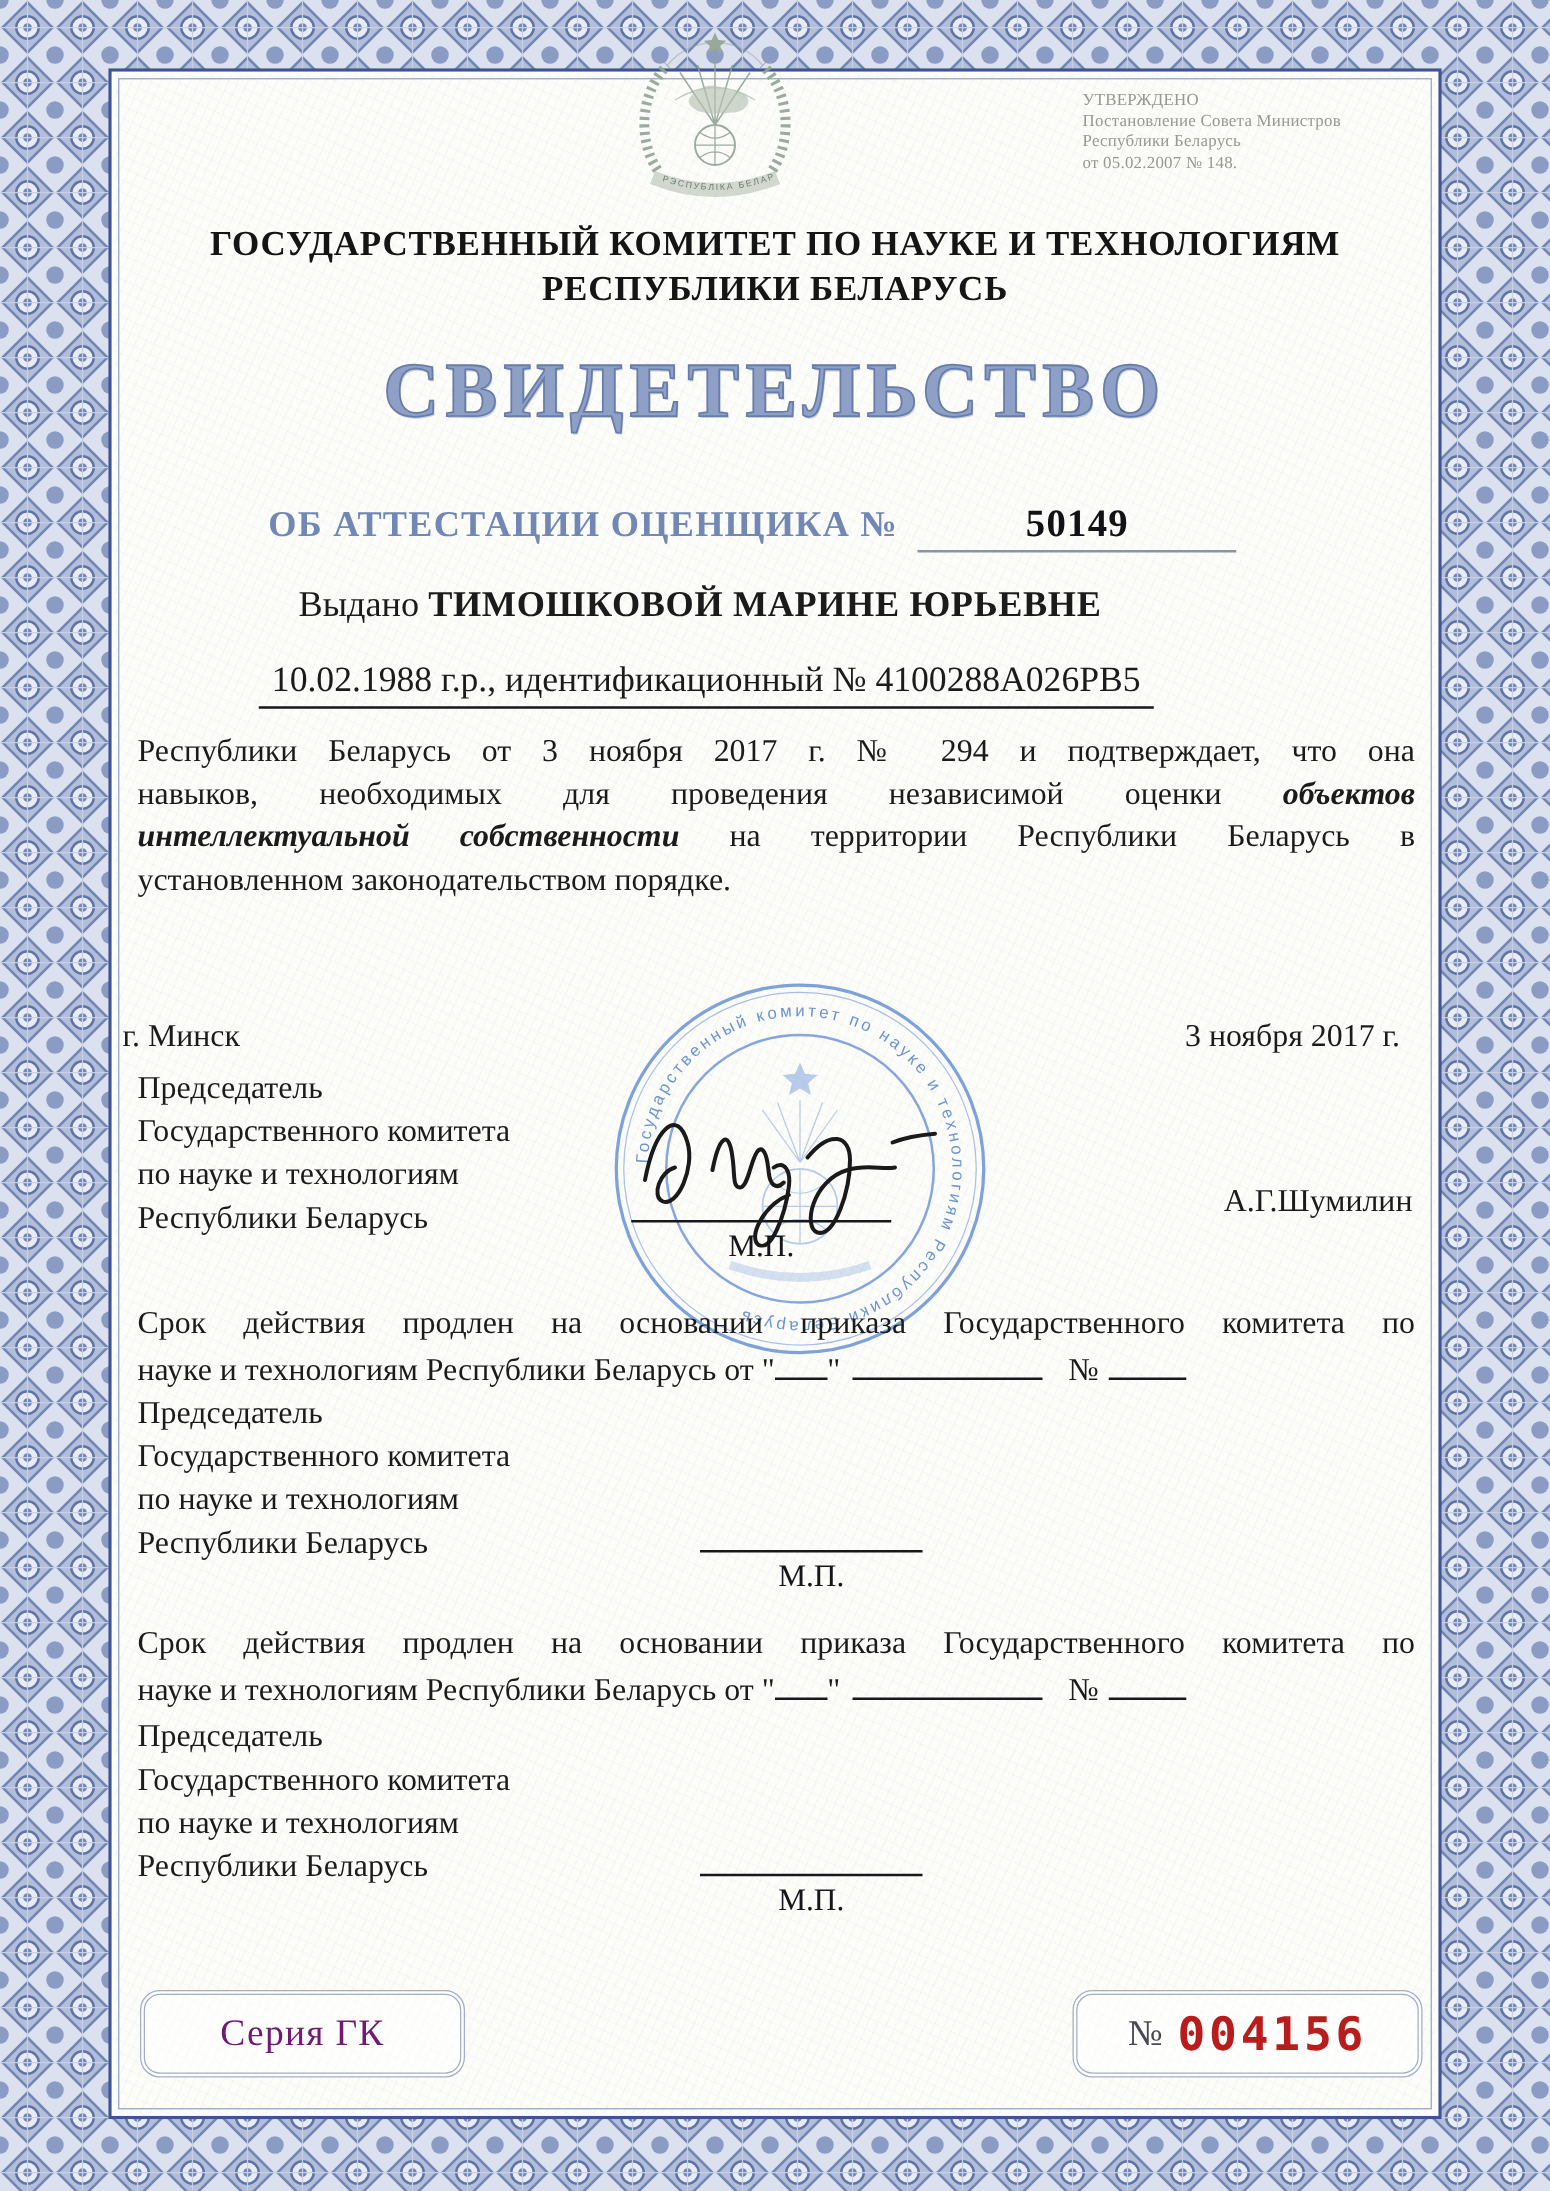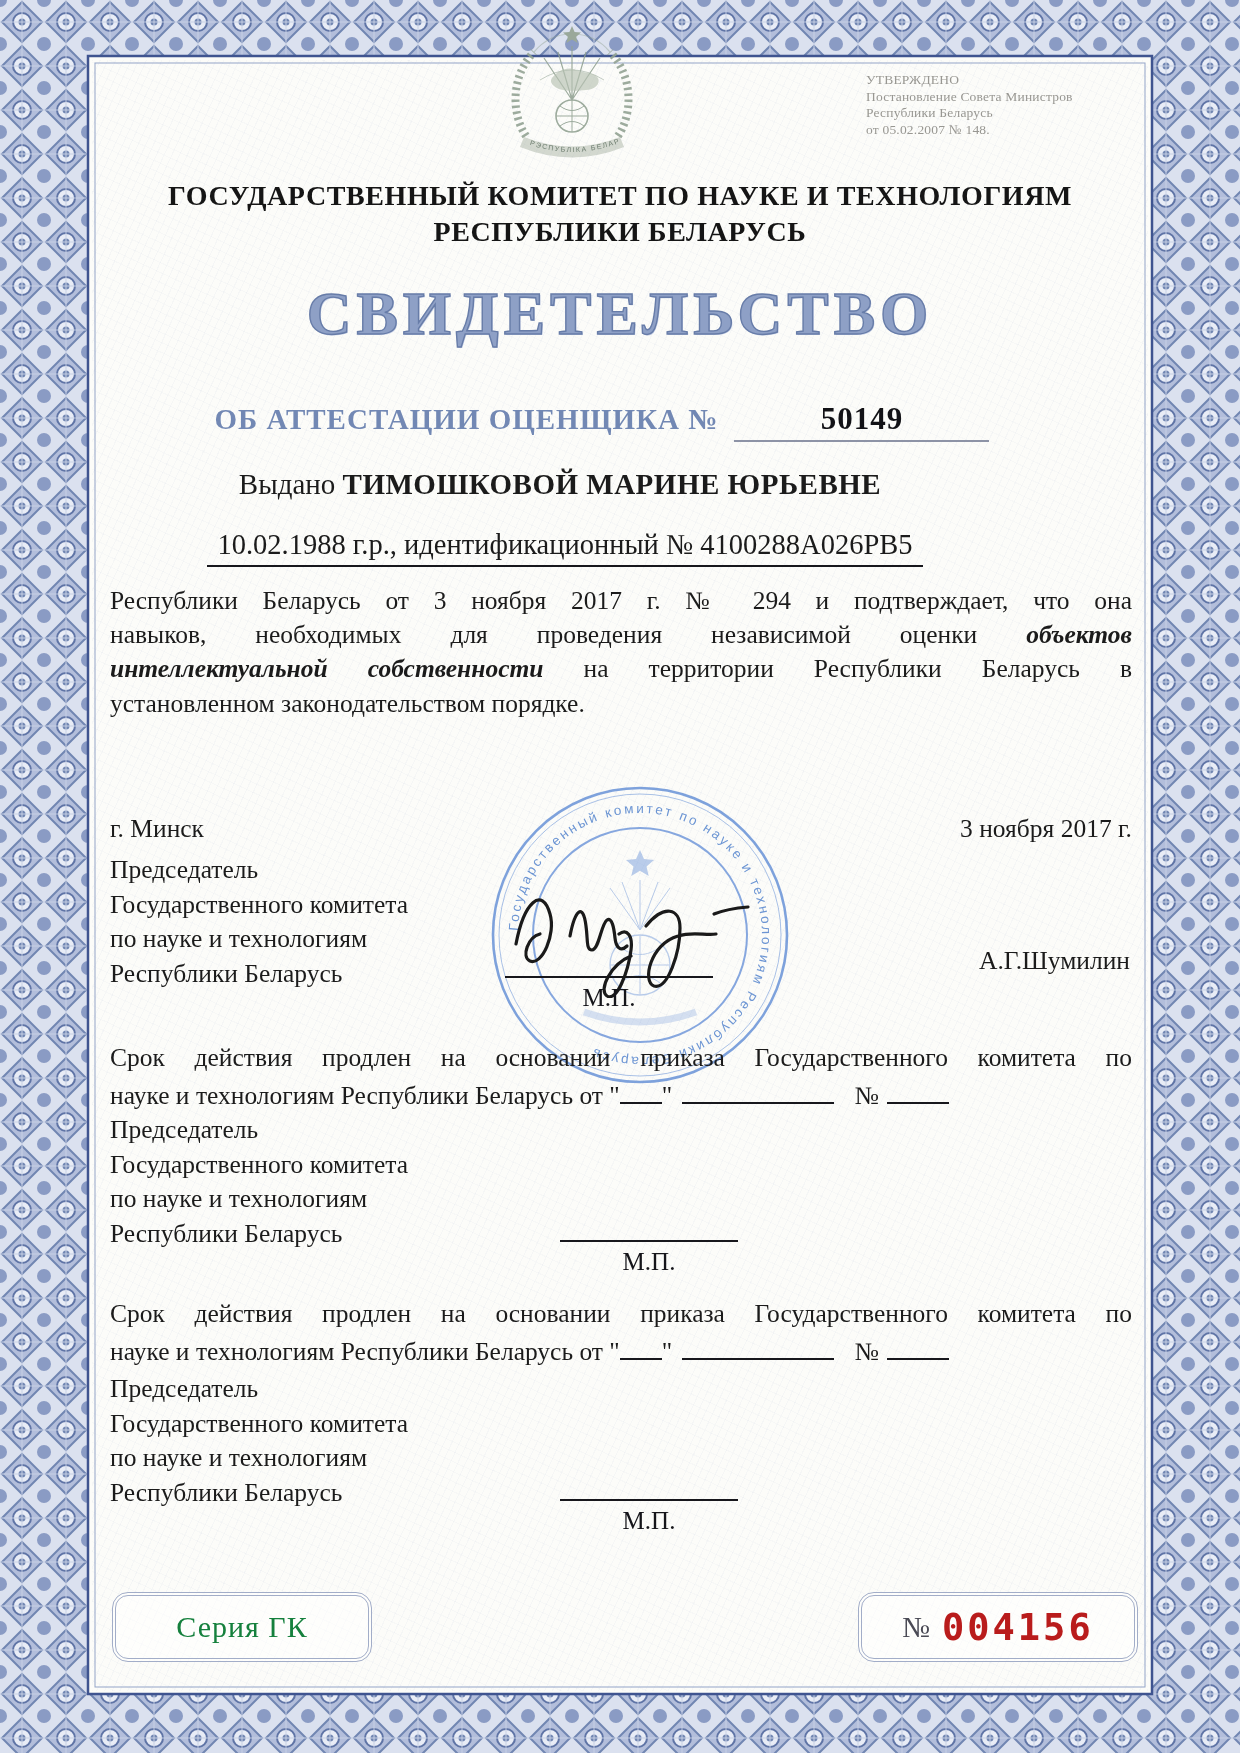--- a/index.html
+++ b/index.html
@@ -47,36 +47,36 @@
   .issued-row b{ letter-spacing:.5px;}
 
   .id-row{ left:0; top:529px; width:1240px; text-align:center; transform:translateX(-55px); font-size:28.5px;}
   .id-row span{ display:inline-block; padding:0 10px 4px; border-bottom:2.5px solid #17171c;}
 
   .body-par{ left:110px; top:584px; width:1022px; font-size:25.5px; line-height:34.2px;}
   .jline{ text-align:justify; text-align-last:justify;}
   .jline.last{ text-align-last:left;}
   .emph{ font-weight:bold; font-style:italic;}
 
-  .place-row{ left:110px; top:814px; width:1022px; display:flex; justify-content:space-between; font-size:25.5px;}
+  .place-row{ left:98px; top:814px; width:1022px; display:flex; justify-content:space-between; font-size:25.5px;}
 
   .chairman{ left:110px; font-size:25.5px; line-height:34.5px;font-family:Liberation Serif, serif;}
 
   .sigline{ border-top:2.5px solid #17171c; height:0;}
   .mp{ text-align:center; font-size:25px; color:#15151a;}
 
   .ext{ left:110px; width:1022px; font-size:25.5px; line-height:35px;}
   .blank{ display:inline-block; border-bottom:2.5px solid #17171c; height:1.05em; vertical-align:baseline;}
   .b-day{width:42px;} .b-month{width:152px; margin-left:10px;} .b-num{width:62px; margin-left:8px;}
 
   .series-box{
     left:112px; top:1592px; width:252px; height:62px;
     border:4px double #a2adc8; border-radius:16px;
     display:flex; align-items:center; justify-content:center;
-    font-size:30px; color:#15803d; letter-spacing:1px; background:rgba(255,255,255,.55);
+    font-size:30px; color:#701a75; letter-spacing:1px; background:rgba(255,255,255,.55);
   }
   .serial-box{
     left:858px; top:1592px; width:272px; height:62px;
     border:4px double #a2adc8; border-radius:16px;
     display:flex; align-items:center; justify-content:center; gap:12px;
     background:rgba(255,255,255,.55);
   }
   .serial-box .nosign{ font-size:29px; color:#4a4a55;}
   .serial-box .digits{
     font-family:"DejaVu Sans Mono", monospace; font-size:37px; font-weight:bold;

